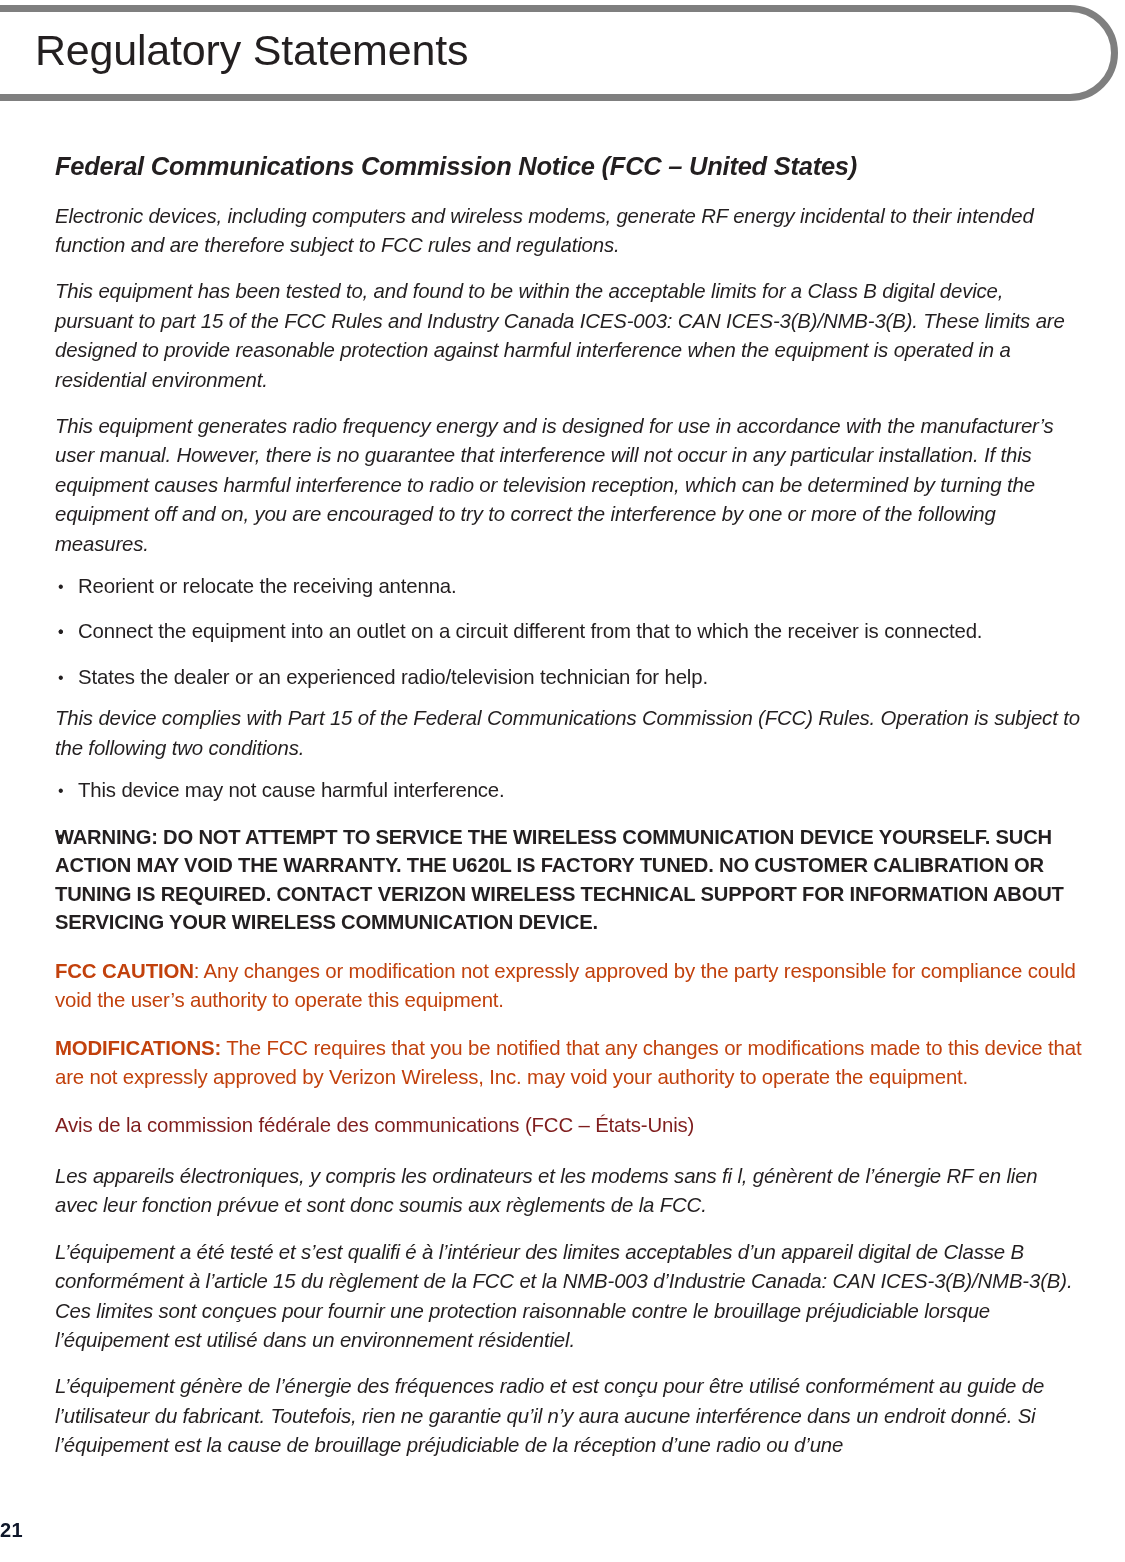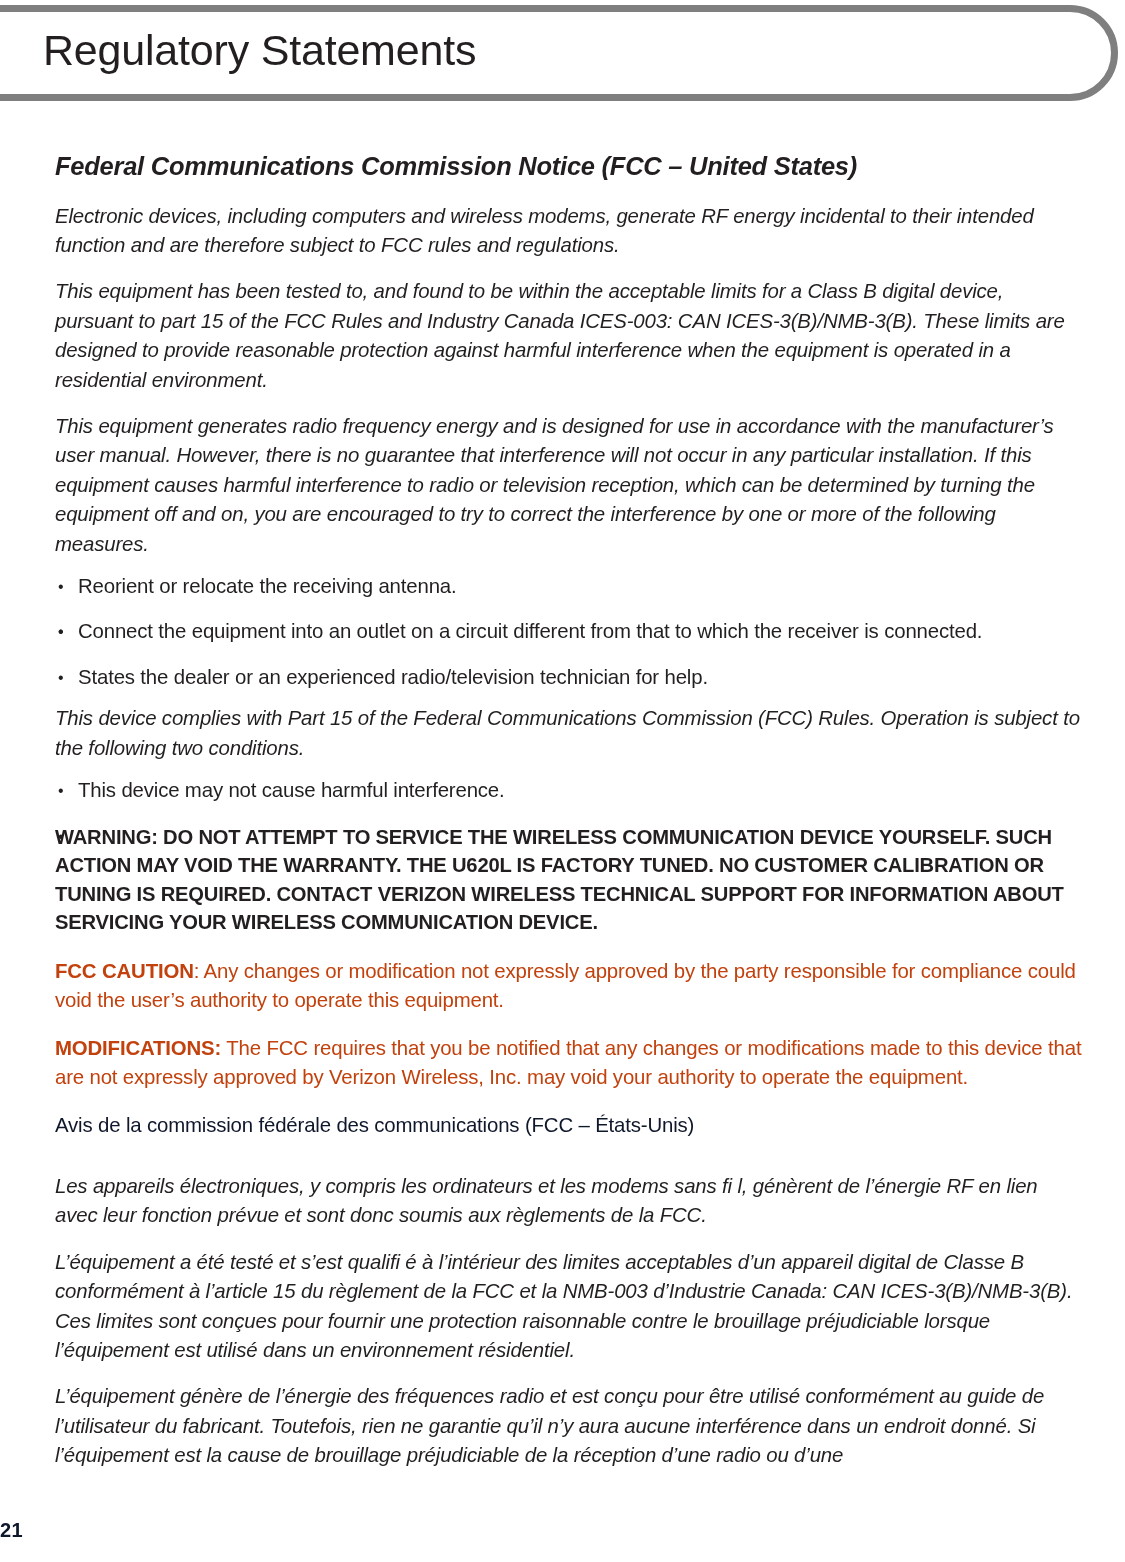--- a/index.html
+++ b/index.html
@@ -31,21 +31,20 @@
   #page-title {
     position: absolute;
     left: 35px;
     top: 26px;
     font-size: 43px;
     font-weight: 400;
     letter-spacing: -0.2px;
     color: #231f20;
     white-space: nowrap;
     line-height: 1.15;
-    margin-left: 8px;
   }
 
   
   #content {
     position: absolute;
     left: 55px;
     top: 151px;
     width: 1028px;
   }
 
@@ -110,23 +109,23 @@
     letter-spacing: -0.16px;
     color: #c2410c;
   }
   p.labeled .lead-label {
     font-weight: bold;
   }
 
   p.fr-heading {
     font-size: 20.4px;
     line-height: 29.4px;
-    margin: 0 0 32px 0;
+    margin: 0 0 22px 0;
     letter-spacing: -0.16px;
-    color: #0f172a;
+    color: #7f1d1d;
   }
 
   #page-number {
     position: absolute;
     left: 0;
     top: 1519px;
     width: 928px;
     font-size: 20px;
     font-weight: bold;
     color: #0f172a;

